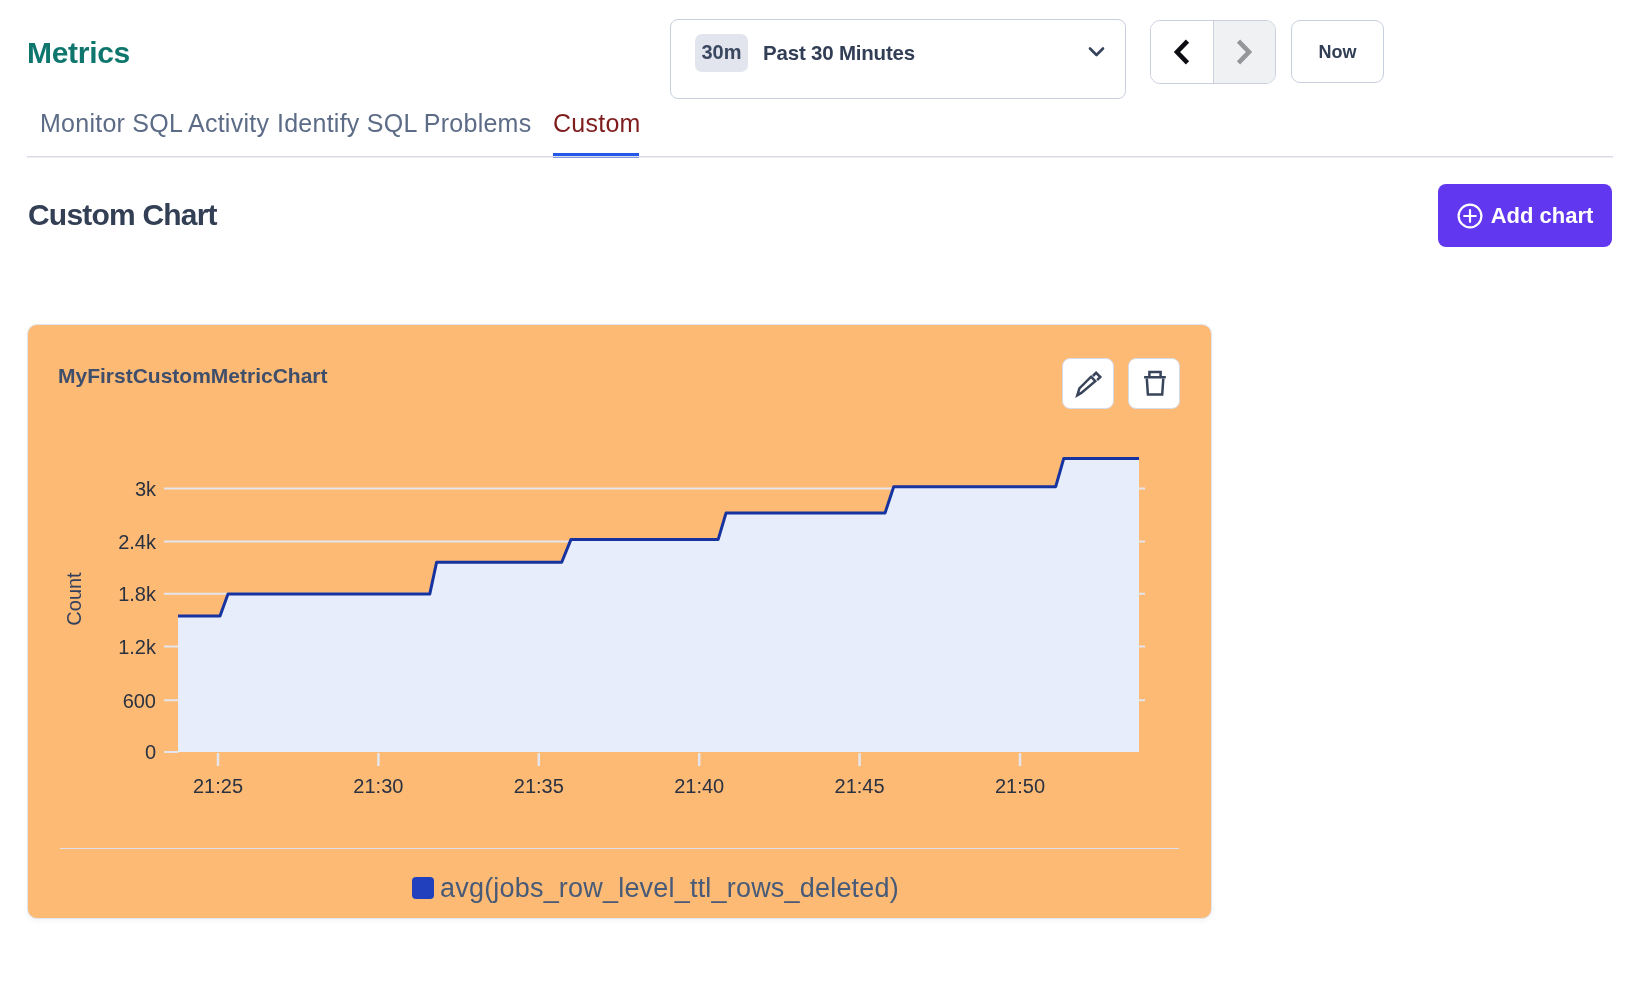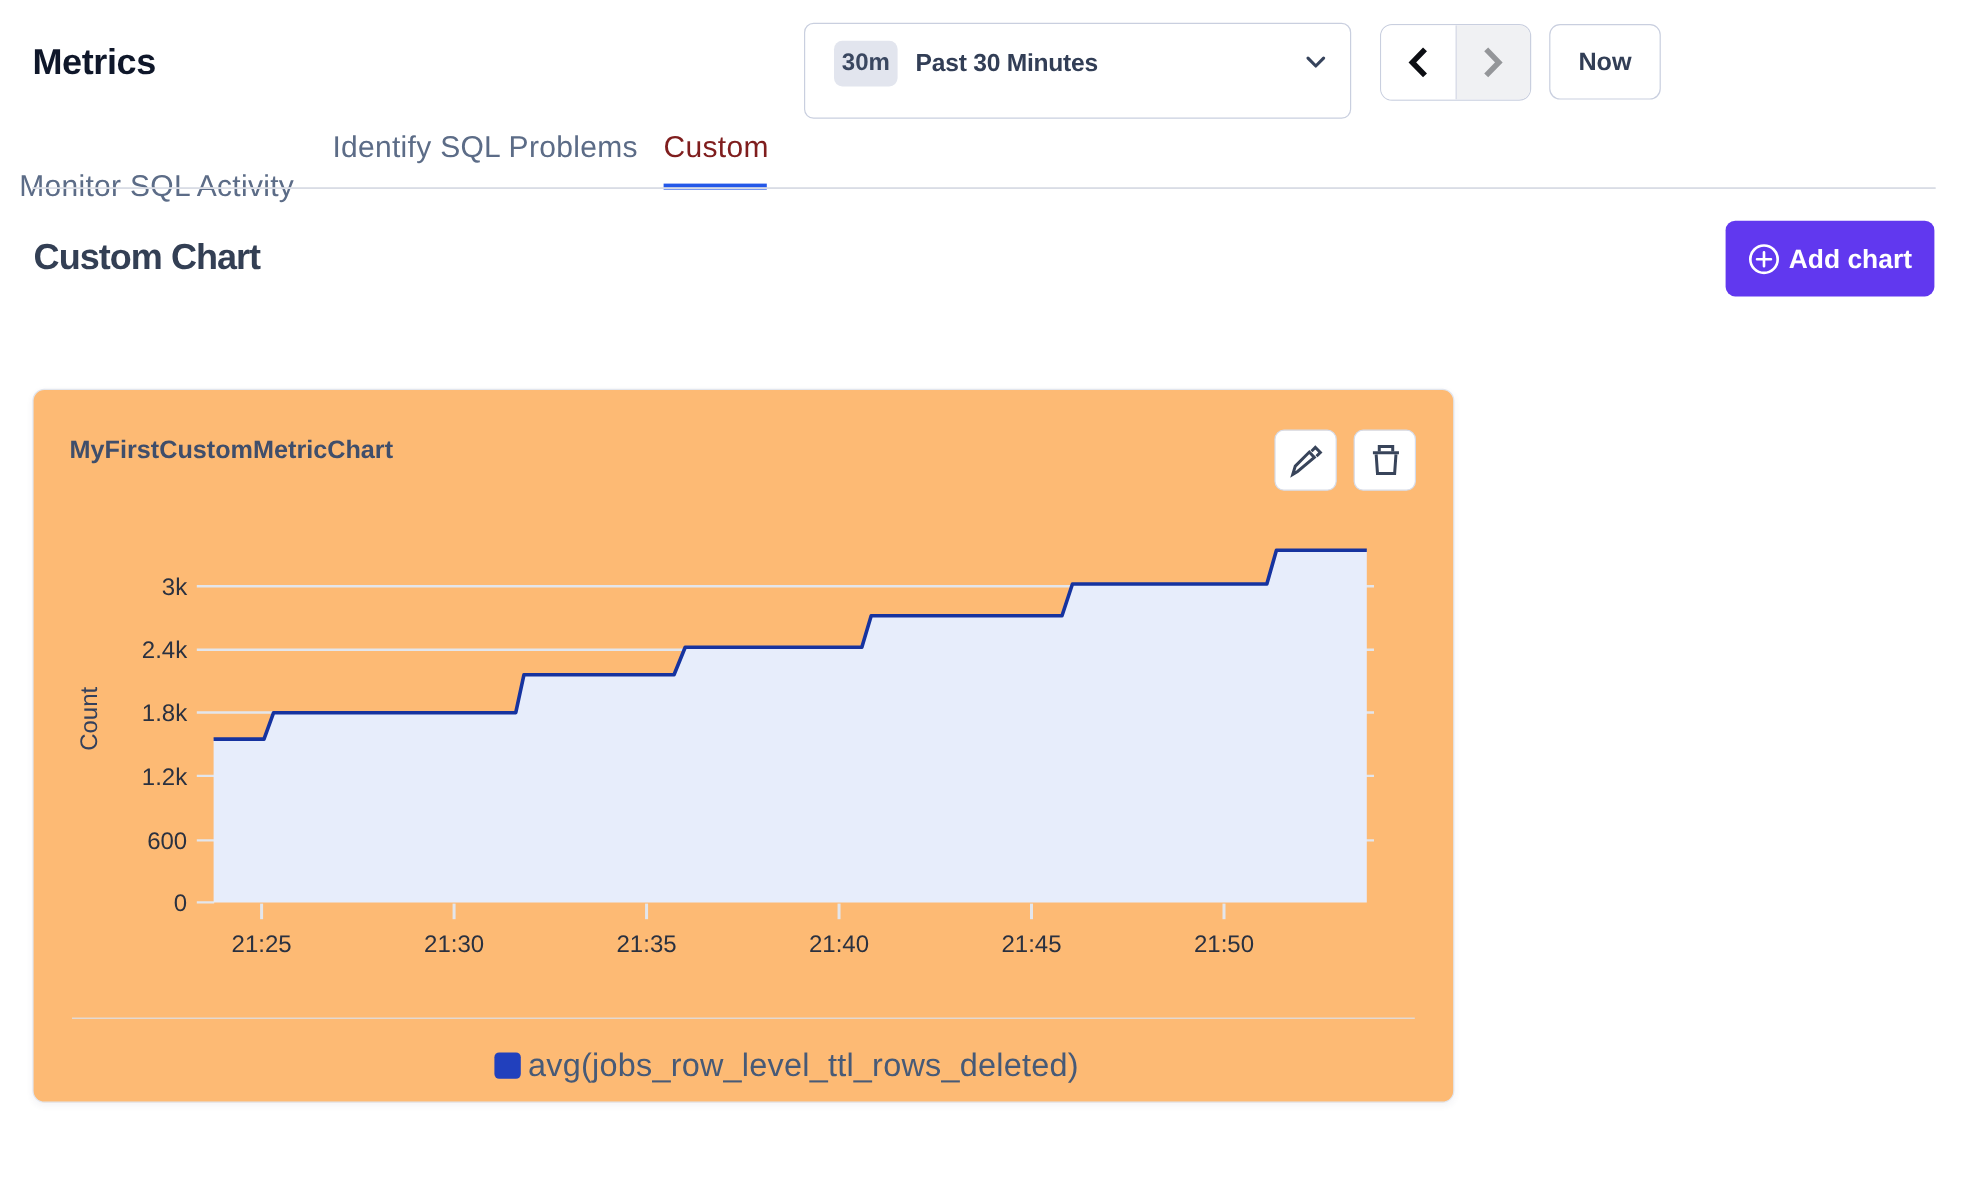--- a/index.html
+++ b/index.html
@@ -1,33 +1,33 @@
 <!DOCTYPE html>
 <html><head>
 <meta charset="utf-8">
 <style>
 * { margin:0; padding:0; box-sizing:border-box; }
 html,body { width:1650px; height:982px; background:#ffffff; font-family:"Liberation Sans", sans-serif; overflow:hidden; }
 #page { position:relative; width:1650px; height:982px; }
 .abs { position:absolute; }
-#h-metrics { left:27px; top:38px; font-size:30px; line-height:30px; font-weight:700; color:#0f172a; letter-spacing:-0.3px; }
+#h-metrics { left:27px; top:38px; font-size:30px; line-height:30px; font-weight:700; color:#0f766e; letter-spacing:-0.3px; }
 
 #dd { left:670px; top:19px; width:456px; height:80px; border:1px solid #c9cfdf; border-radius:8px; background:#fff; }
 #dd-badge { left:24px; top:14px; width:53px; height:38px; background:#e2e5ee; border-radius:7px; font-size:20px; font-weight:700; color:#3a4760; text-align:center; line-height:37px; }
 #dd-label { left:92px; top:2px; height:62px; line-height:62px; font-size:20.5px; font-weight:700; color:#323e56; letter-spacing:-0.2px; }
 #dd-chev { left:417px; top:26px; }
 
 #arrows { left:1150px; top:20px; width:126px; height:64px; border:1px solid #c9cfdf; border-radius:10px; background:#fff; overflow:hidden; display:flex; }
 #arrow-l { width:62.5px; height:100%; background:#fff; display:flex; align-items:center; justify-content:center; border-right:1px solid #ccd1e0; }
 #arrow-r { flex:1; height:100%; background:#f0f1f3; display:flex; align-items:center; justify-content:center; }
 
-#btn-now { left:1291px; top:20px; width:93px; height:63px; border:1px solid #c9cfdf; border-radius:9px; background:#fff; text-align:center; line-height:62px; font-size:21px; font-weight:700; color:#323e56; }
+#btn-now { left:1291px; top:20px; width:93px; height:63px; border:1px solid #c9cfdf; border-radius:9px; background:#fff; text-align:center; line-height:62px; font-size:18px; font-weight:700; color:#323e56; }
 
 .tab { top:111px; font-size:25px; line-height:25px; color:#5c6c87; letter-spacing:0.25px; }
-#tab1 { left:16px;margin-top:32px; }
+#tab1 { left:40px; }
 #tab2 { left:277px; }
 #tab3 { left:553px; color:#7f1d1d; }
 #tab-underline { left:553px; top:153px; width:86px; height:5px; background:#2458e8; }
 #tab-line { left:27px; top:156px; width:1586px; height:1px; background:#d9dce5; box-shadow:0 0.5px 0 #d9dce5; }
 
 #h-custom { left:28px; top:200px; font-size:30px; line-height:30px; font-weight:700; color:#333f54; letter-spacing:-0.8px; }
 #subtitle { left:28px; top:254px; font-size:21px; line-height:22px; color:#5a6983; letter-spacing:-0.1px; }
 #subtitle a { color:#2761e7; font-weight:700; text-decoration:none; }
 #btn-add { left:1438px; top:184px; width:174px; height:63px; border-radius:8px; background:#6138ef; color:#ffffff; display:flex; align-items:center; justify-content:center; gap:8px; font-size:22px; font-weight:700; }
 

